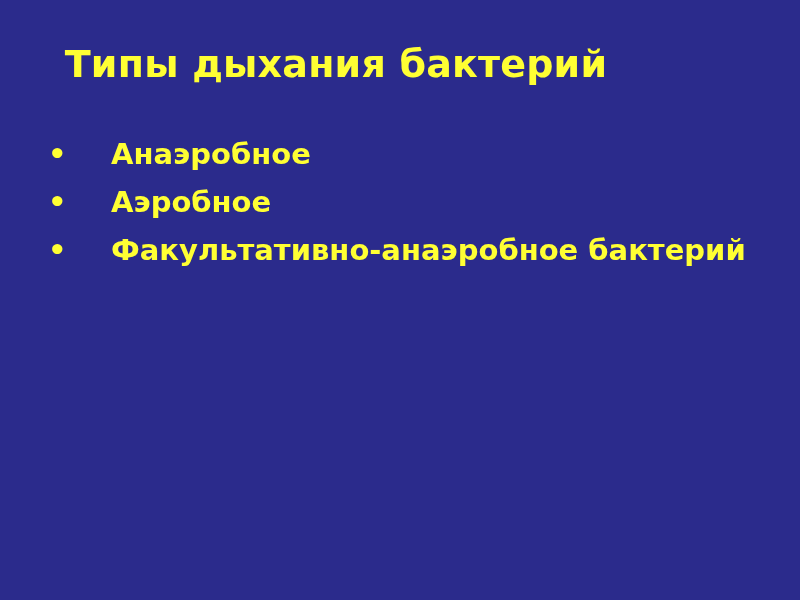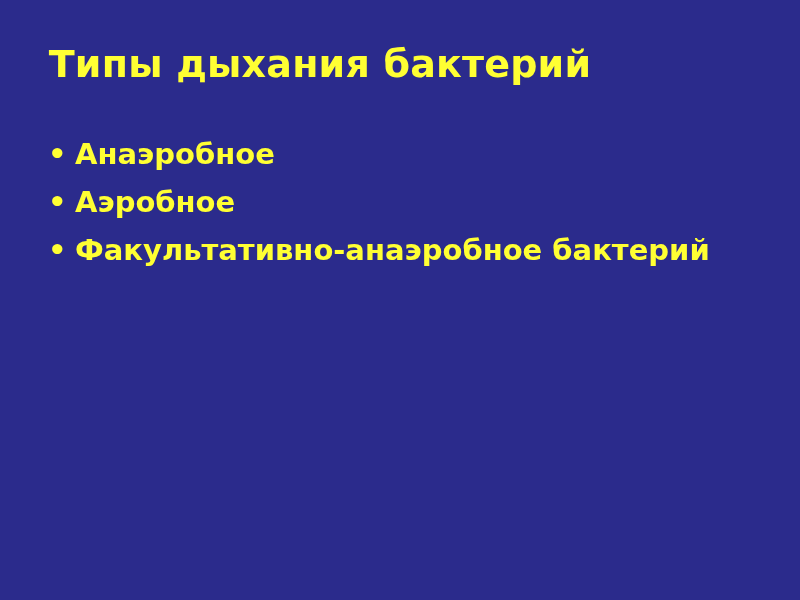--- a/index.html
+++ b/index.html
@@ -23,20 +23,21 @@
     position: absolute;
     left: 0;
     top: 44px;
     width: 640px;
     text-align: center;
     color: #FFFF33;
     font-size: 38px;
     font-weight: bold;
     letter-spacing: 0.2px;
     line-height: 1.1;
+    padding-left: 16px;
   }
   .bullet-list {
     position: absolute;
     left: 48px;
     top: 140px;
     width: 710px;
   }
   .bullet-item {
     display: flex;
     align-items: flex-start;
@@ -49,20 +50,21 @@
   .bullet-marker {
     flex: 0 0 auto;
     width: 27px;
     color: #FFFF33;
     font-size: 29px;
     line-height: 1.0;
   }
   .bullet-text {
     flex: 1 1 auto;
     color: #FFFF33;
+    margin-left: 36px;
   }
 </style>
 </head>
 <body>
 
 <div class="slide">
 
   <div class="slide-title">Типы дыхания бактерий</div>
 
   <div class="bullet-list">

